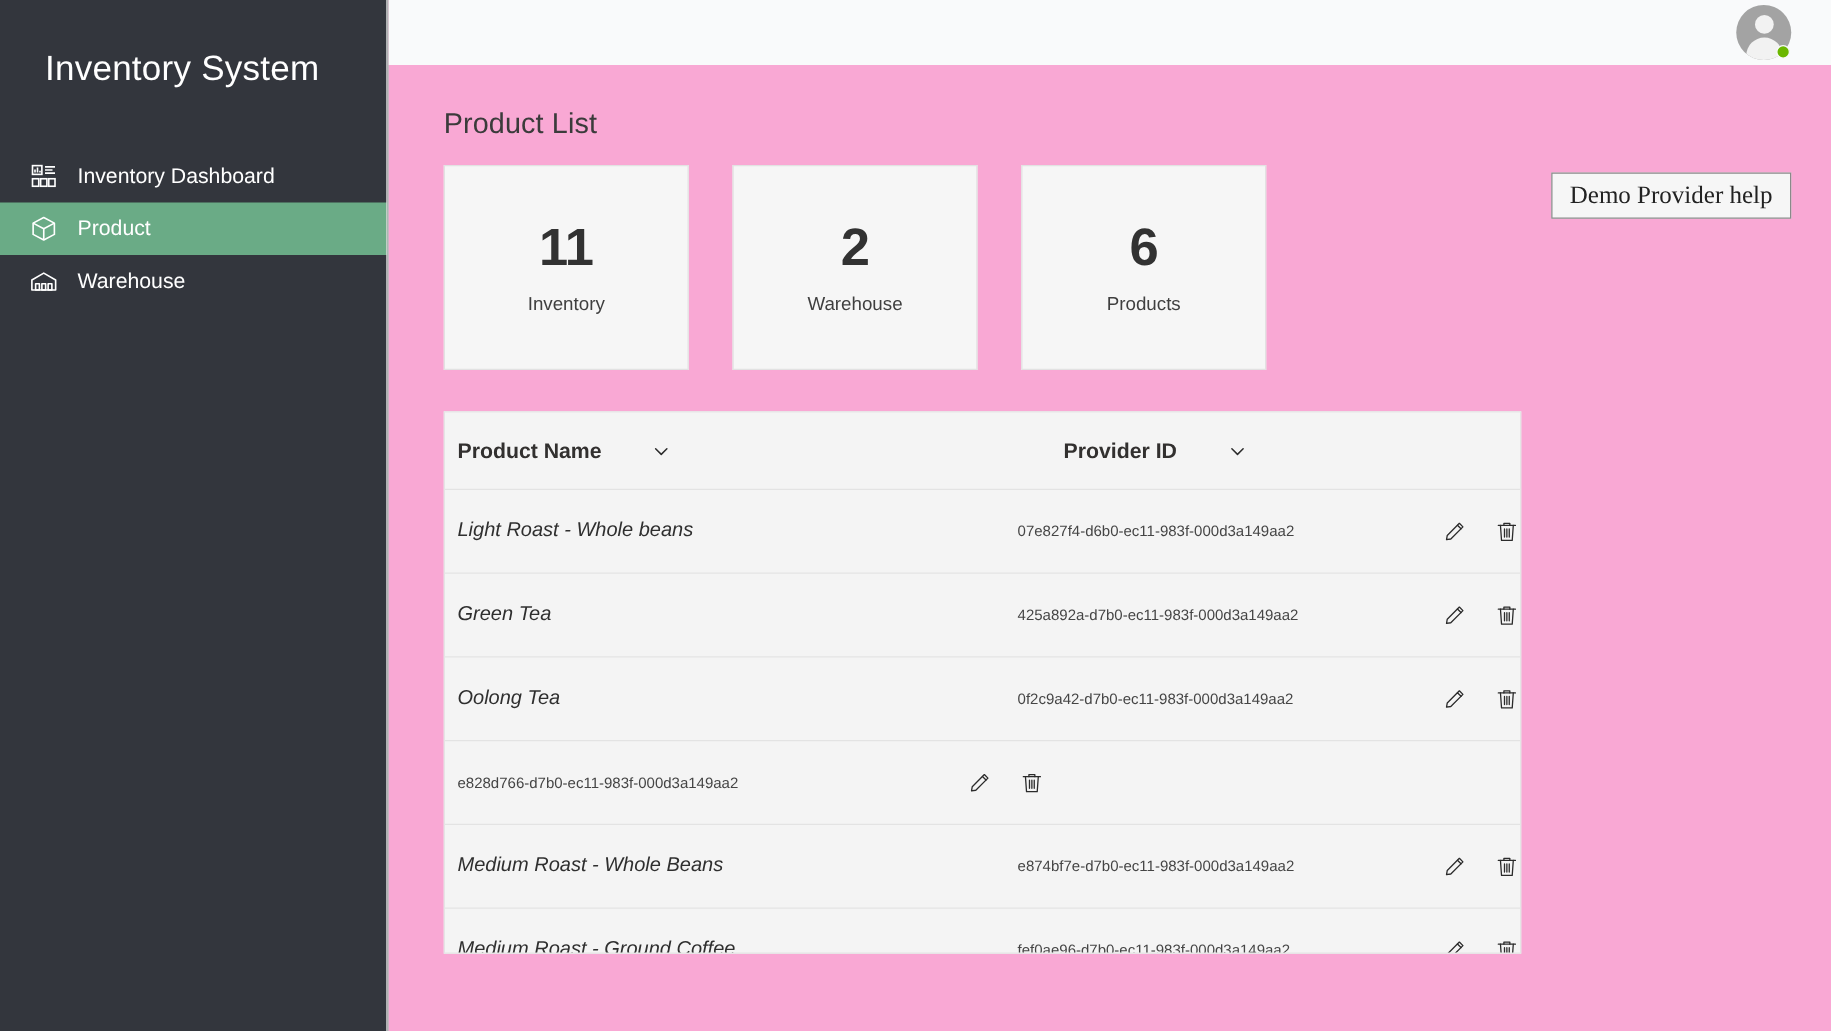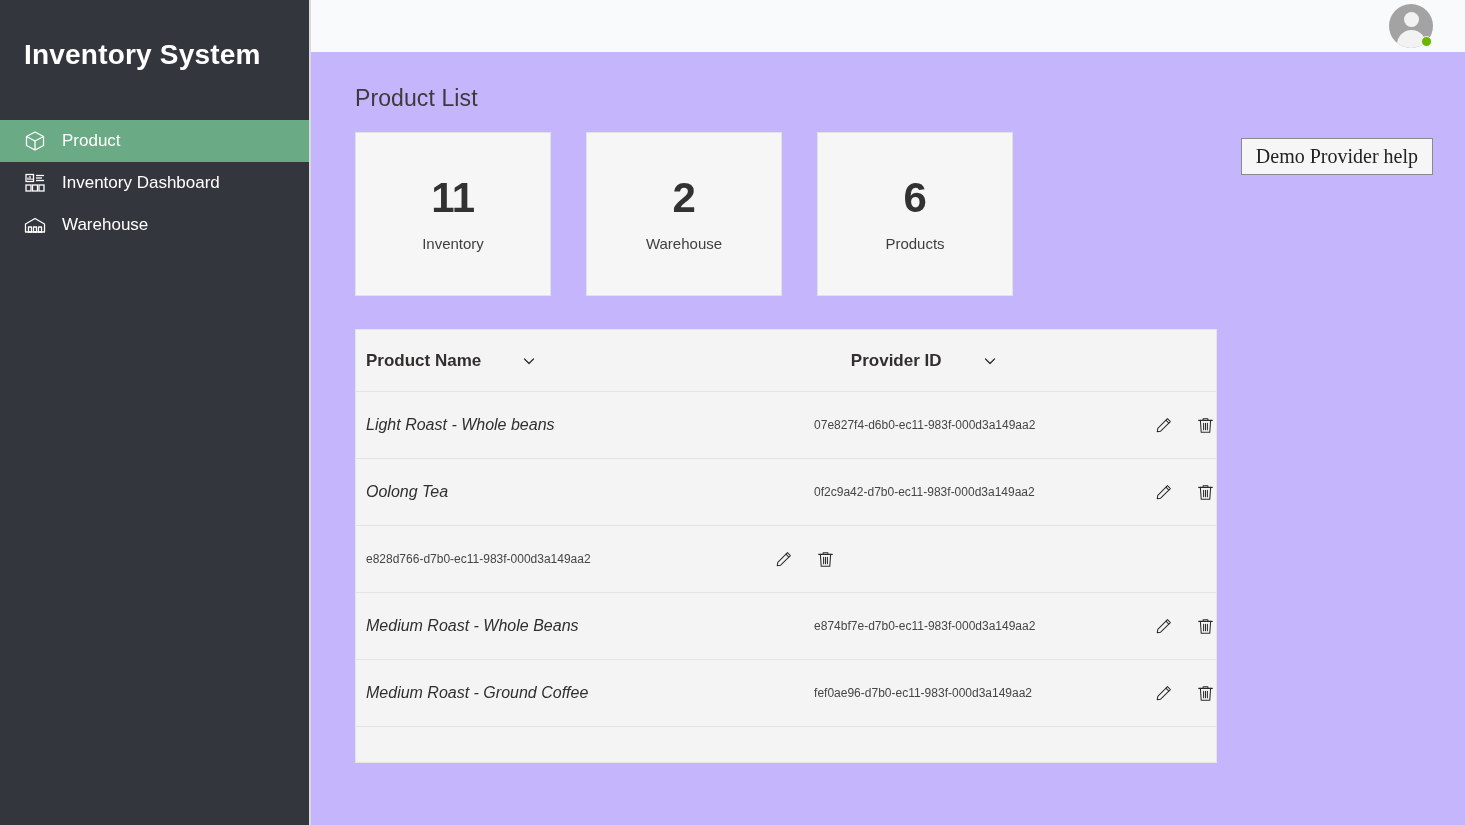--- a/index.html
+++ b/index.html
@@ -25,23 +25,23 @@
     height: 825px;
     background: #33363d;
     flex: 0 0 311px;
     position: relative;
     border-right: 1px solid #d8d8d8;
   }
 
   .brand {
     color: #ffffff;
     font-size: 28px;
-    font-weight: 700;
+    font-weight: 400;
     letter-spacing: .2px;
-    padding: 38px 0 0 24px;
+    padding: 38px 0 0 36px;
     line-height: 1.2;
   }
 
   .nav {
     margin-top: 48px;
   }
 
   .nav-item {
     display: flex;
     align-items: center;
@@ -64,21 +64,21 @@
   .nav-item .nav-icon svg { display: block; }
   .nav-item.active {
     background: #6aab86;
   }
 
   
   .main {
     flex: 1;
     height: 825px;
     position: relative;
-    background: #c4b5fd;
+    background: #f9a8d4;
   }
 
   .topbar {
     height: 52px;
     background: #f9fafb;
     display: flex;
     align-items: center;
     justify-content: flex-end;
     padding-right: 32px;
     position: relative;
@@ -253,50 +253,50 @@
 </style>
 </head>
 <body>
 
 <div id="app">
 
   <div class="sidebar">
     <div class="brand">Inventory System</div>
 
     <div class="nav">
-
-      <div class="nav-item active">
-        <span class="nav-icon">
-          <svg width="24" height="24" viewBox="0 0 24 24" fill="none" stroke="#ffffff" stroke-width="1.3" stroke-linejoin="round">
-            <path d="M12 3 L20.5 7.5 L20.5 16.5 L12 21 L3.5 16.5 L3.5 7.5 Z"></path>
-            <path d="M3.5 7.5 L12 12 L20.5 7.5"></path>
-            <path d="M12 12 L12 21"></path>
-          </svg>
-        </span>
-        <span>Product</span>
-      </div>
 
       <div class="nav-item">
         <span class="nav-icon">
           <svg width="24" height="24" viewBox="0 0 24 24" fill="none" stroke="#ffffff" stroke-width="1.3">
             <rect x="3" y="3.5" width="7.5" height="7"></rect>
             <line x1="5" y1="9" x2="5" y2="6.5"></line>
             <line x1="7" y1="9" x2="7" y2="5"></line>
             <line x1="9" y1="9" x2="9" y2="7.5"></line>
             <line x1="13" y1="4.5" x2="21" y2="4.5"></line>
             <line x1="13" y1="7" x2="19" y2="7"></line>
             <line x1="13" y1="9.5" x2="21" y2="9.5"></line>
             <rect x="3" y="14" width="5" height="6"></rect>
             <rect x="9.5" y="14" width="5" height="6"></rect>
             <rect x="16" y="14" width="5" height="6"></rect>
           </svg>
         </span>
         <span>Inventory Dashboard</span>
       </div>
 
+      <div class="nav-item active">
+        <span class="nav-icon">
+          <svg width="24" height="24" viewBox="0 0 24 24" fill="none" stroke="#ffffff" stroke-width="1.3" stroke-linejoin="round">
+            <path d="M12 3 L20.5 7.5 L20.5 16.5 L12 21 L3.5 16.5 L3.5 7.5 Z"></path>
+            <path d="M3.5 7.5 L12 12 L20.5 7.5"></path>
+            <path d="M12 12 L12 21"></path>
+          </svg>
+        </span>
+        <span>Product</span>
+      </div>
+
       <div class="nav-item">
         <span class="nav-icon">
           <svg width="24" height="24" viewBox="0 0 24 24" fill="none" stroke="#ffffff" stroke-width="1.3" stroke-linejoin="round">
             <path d="M2.5 11 L12 5.5 L21.5 11 L21.5 19 L2.5 19 Z"></path>
             <rect x="5.5" y="14" width="3" height="5"></rect>
             <rect x="10.5" y="14" width="3" height="5"></rect>
             <rect x="15.5" y="14" width="3" height="5"></rect>
           </svg>
         </span>
         <span>Warehouse</span>
@@ -379,20 +379,40 @@
               <svg width="19" height="19" viewBox="0 0 20 20" fill="none" stroke="#2b2b2b" stroke-width="1.1" stroke-linejoin="round" stroke-linecap="round">
                 <path d="M2.8 4.6 L17.2 4.6"></path>
                 <path d="M7.5 4.6 L7.5 2.8 L12.5 2.8 L12.5 4.6"></path>
                 <path d="M4.6 4.6 L5.5 17.2 L14.5 17.2 L15.4 4.6"></path>
                 <path d="M8 7.6 L8 14.4 M10 7.6 L10 14.4 M12 7.6 L12 14.4"></path>
               </svg>
             </span>
           </div>
         </div>
 
+        <div class="t-row">
+          <div class="col-name cell-name">Green Tea</div>
+          <div class="col-id cell-id">425a892a-d7b0-ec11-983f-000d3a149aa2</div>
+          <div class="col-acts">
+            <span class="icon-btn">
+              <svg width="19" height="19" viewBox="0 0 20 20" fill="none" stroke="#2b2b2b" stroke-width="1.1" stroke-linejoin="round" stroke-linecap="round">
+                <path d="M14.2 2.8 L17.2 5.8 L7 16 L3.4 16.6 L4 13 Z"></path>
+                <path d="M12.6 4.4 L15.6 7.4"></path>
+              </svg>
+            </span>
+            <span class="icon-btn">
+              <svg width="19" height="19" viewBox="0 0 20 20" fill="none" stroke="#2b2b2b" stroke-width="1.1" stroke-linejoin="round" stroke-linecap="round">
+                <path d="M2.8 4.6 L17.2 4.6"></path>
+                <path d="M7.5 4.6 L7.5 2.8 L12.5 2.8 L12.5 4.6"></path>
+                <path d="M4.6 4.6 L5.5 17.2 L14.5 17.2 L15.4 4.6"></path>
+                <path d="M8 7.6 L8 14.4 M10 7.6 L10 14.4 M12 7.6 L12 14.4"></path>
+              </svg>
+            </span>
+          </div>
+        </div>
 
         <div class="t-row">
           <div class="col-name cell-name">Oolong Tea</div>
           <div class="col-id cell-id">0f2c9a42-d7b0-ec11-983f-000d3a149aa2</div>
           <div class="col-acts">
             <span class="icon-btn">
               <svg width="19" height="19" viewBox="0 0 20 20" fill="none" stroke="#2b2b2b" stroke-width="1.1" stroke-linejoin="round" stroke-linecap="round">
                 <path d="M14.2 2.8 L17.2 5.8 L7 16 L3.4 16.6 L4 13 Z"></path>
                 <path d="M12.6 4.4 L15.6 7.4"></path>
               </svg>

